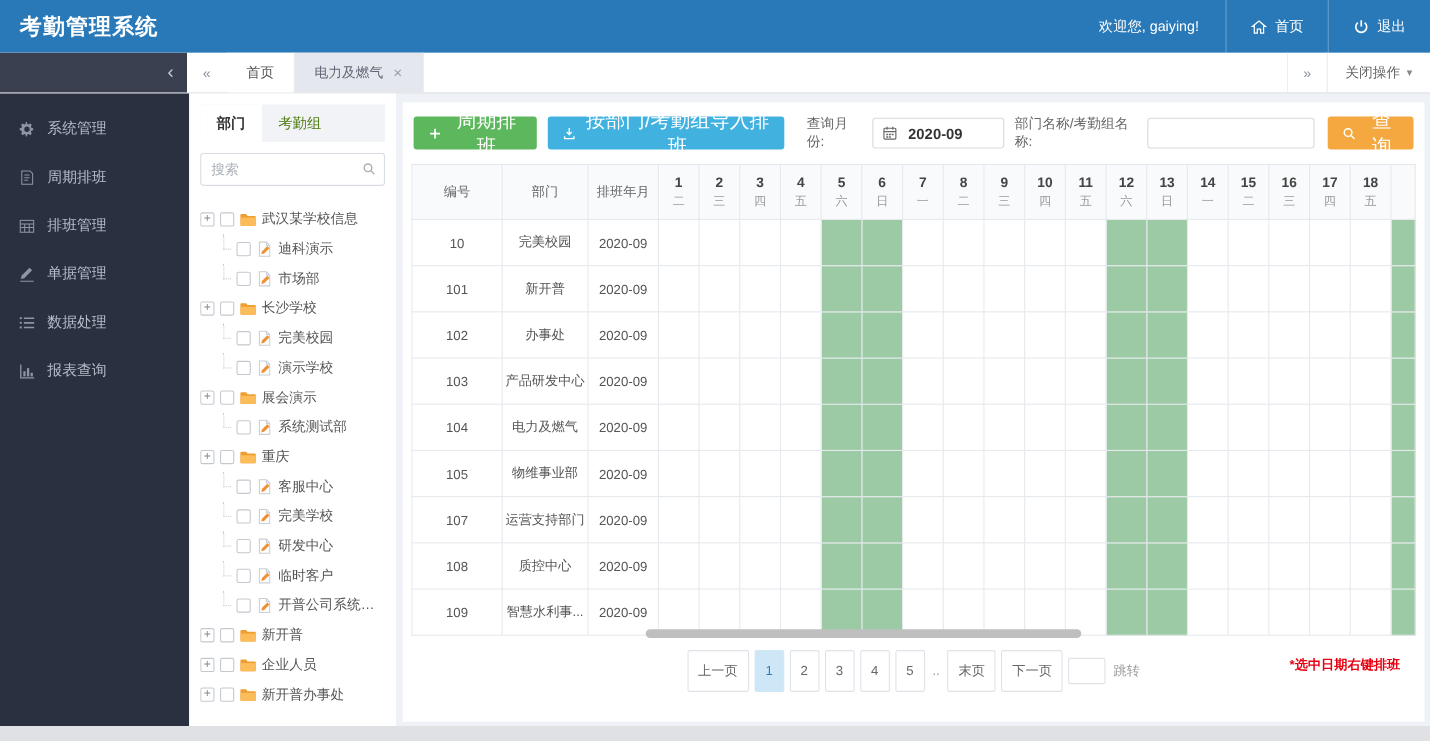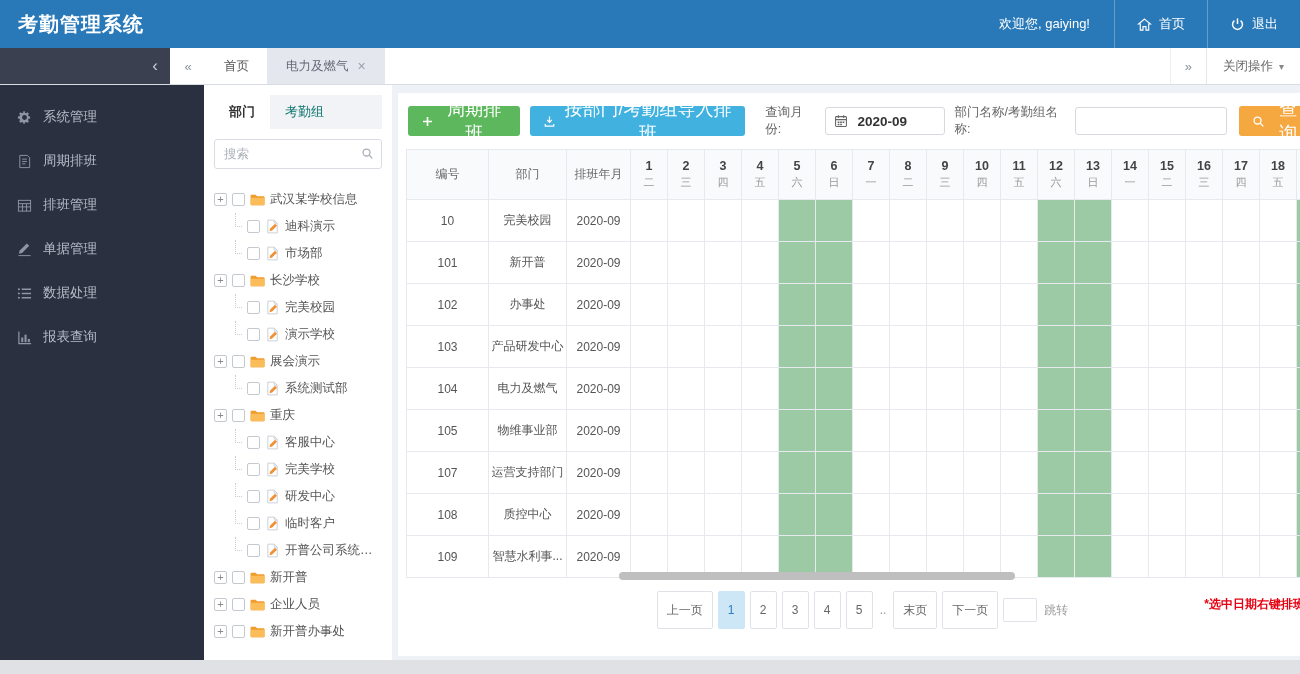--- a/index.html
+++ b/index.html
@@ -23,27 +23,27 @@
   .tab.selected { background:#e4e8ee; color:#667; }
   .tab .x { color:#9aa1ab; font-size:14px; line-height:1; }
   .tabbar-right { margin-left:auto; display:flex; align-items:stretch; }
   .tabbar-right .tab-arrow { border-left:1px solid #eceef2; }
   .close-ops { border-left:1px solid #e4e8ee; padding:0 16px; font-size:12.5px; color:#666; display:flex; gap:6px; align-items:center; cursor:pointer; }
   .caret { font-size:10px; color:#888; }
 
   
   .content { display:flex; height:575px; }
 
-  .sidebar { width:204px; background:var(--sidebar_bg,#2a3040); padding-top:10px; flex:none; }
+  .sidebar { width:172px; background:var(--sidebar_bg,#2a3040); padding-top:10px; flex:none; }
   .side-item { display:flex; align-items:center; gap:11px; padding:13px 17px; color:#b4bcc8; font-size:13.5px; cursor:pointer; }
   .side-item svg { width:15px; height:15px; color:#8e96a4; }
 
   .tree-panel { width:188px; background:#fff; padding:10px 10px; flex:none; overflow:hidden; }
   .tree-tabs { display:flex; background:#f1f3f7; font-size:13px; margin-bottom:10px; }
-  .ttab { padding:8px 15px; color:#0f766e; cursor:pointer; }
+  .ttab { padding:8px 15px; color:#4d7c0f; cursor:pointer; }
   .ttab.active { background:#fff; color:#333; font-weight:bold; }
   .search-box { position:relative; margin-bottom:17px; }
   .search-box input { width:100%; height:30px; border:1px solid #d9dde3; border-radius:3px; padding:0 28px 0 9px; font-size:12.5px; color:#333; outline:none; font-family:inherit; }
   .search-box input::placeholder { color:#aab0b8; }
   .search-box .sicon { position:absolute; right:8px; top:8px; color:#aab0b8; }
   .search-box svg { width:13px; height:13px; }
   .tree { font-size:12.5px; color:#555; }
   .tree-row { display:flex; align-items:center; gap:5px; height:27px; cursor:pointer; white-space:nowrap; overflow:hidden; }
   .tree-row.leaf { padding-left:16px; }
   .expand { width:13px; height:13px; border:1px solid #c4c9d0; background:#fff; color:#888; font-size:11px; line-height:11px; text-align:center; border-radius:2px; flex:none; }

